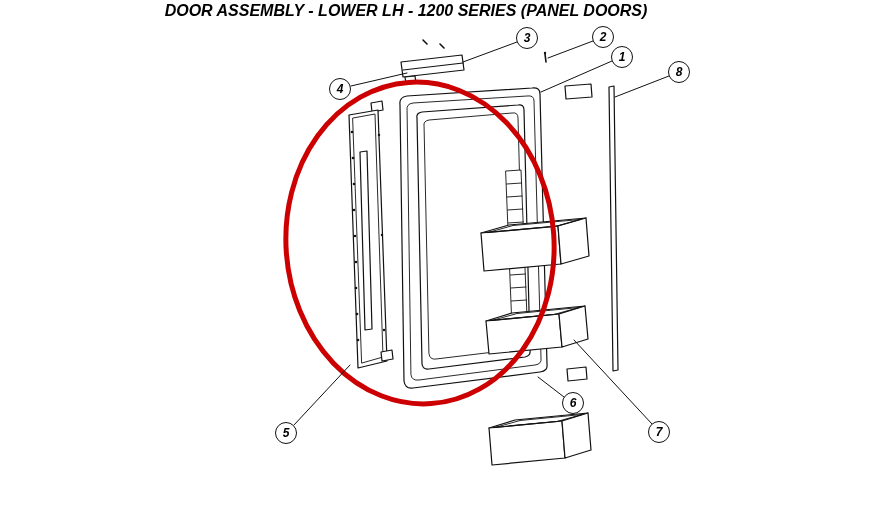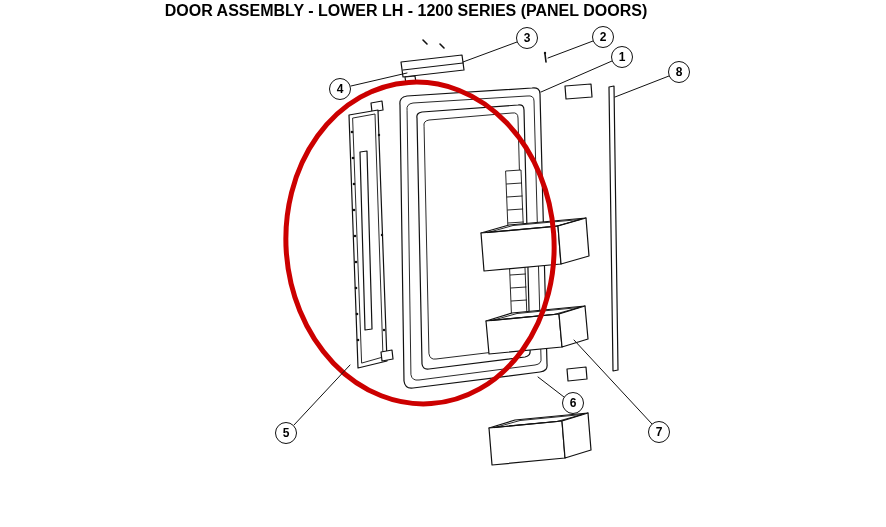--- a/index.html
+++ b/index.html
@@ -1,18 +1,18 @@
 <!DOCTYPE html>
 <html><head>
 <meta charset="utf-8">
 <style>
   html,body{margin:0;padding:0;background:#ffffff;}
   .stage{
     position:relative;width:886px;height:527px;background:#ffffff;
-    font-family:"Liberation Sans",sans-serif;overflow:hidden;
+    font-family:"Liberation Sans",sans-serif;overflow:hidden;font-style:italic;
   }
   .title{
     position:absolute;top:2px;left:0;width:812px;text-align:center;
     font-size:16px;font-weight:bold;color:#000;
   }
   .diagram{position:absolute;left:0;top:0;}
   .callout{
     position:absolute;width:22px;height:22px;box-sizing:border-box;
     border:1.6px solid #111;border-radius:50%;background:#fff;
     display:flex;align-items:center;justify-content:center;

